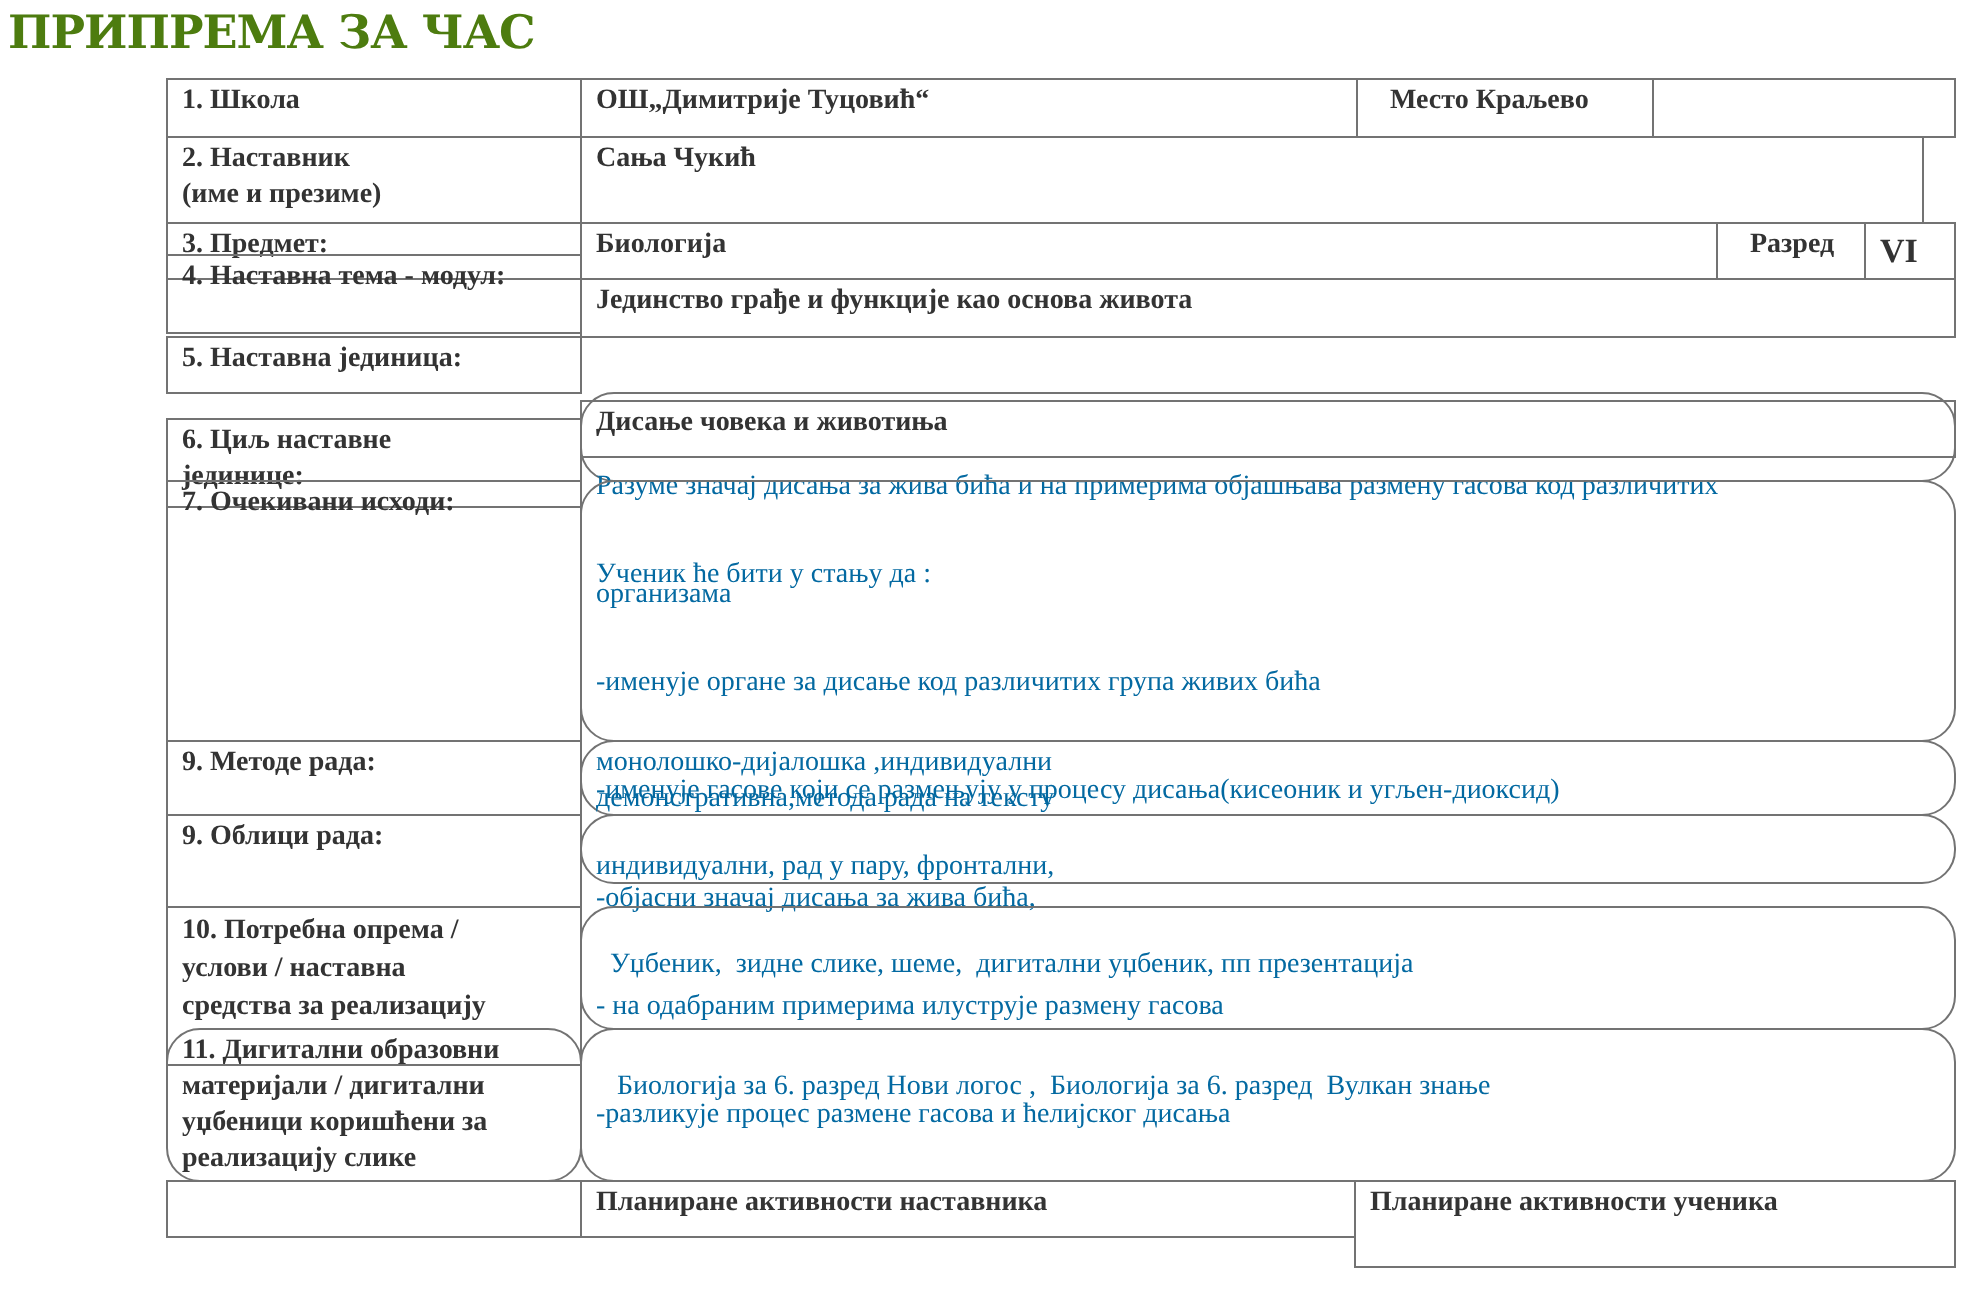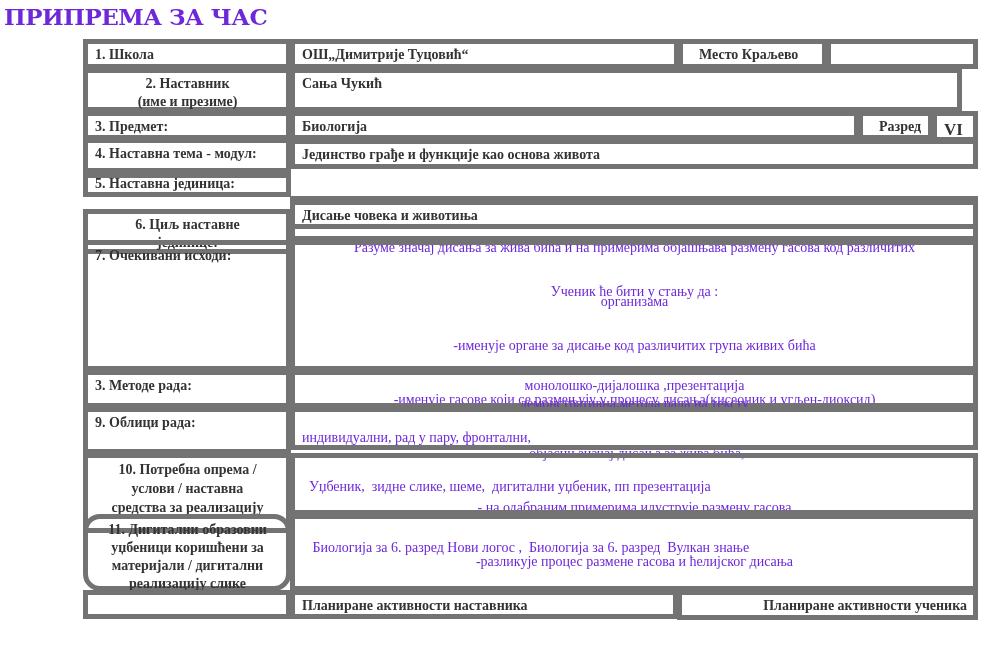--- a/index.html
+++ b/index.html
@@ -1,21 +1,21 @@
 <!DOCTYPE html>
 <html><head>
 <meta charset="utf-8">
 <style>
   html, body { margin: 0; padding: 0; background: #ffffff; }
   body { width: 988px; height: 658px; position: relative; overflow: hidden; font-family: "Liberation Serif", serif; color: #1a1a1a; }
-  .title { position: absolute; left: 4px; top: 3px; font-family: "DejaVu Serif", serif; font-weight: bold; font-size: 23px; color: #6d28d9; letter-spacing: -0.5px; }
-  .cell { position: absolute; box-sizing: border-box; border: 5px solid #737373; font-size: 14px; line-height: 18px; padding: 2px 6px 16px 7px; }
+  .title { position: absolute; left: 4px; top: 3px; font-family: "DejaVu Serif", serif; font-weight: bold; font-size: 23px; color: #4d7c0f; letter-spacing: -0.5px; }
+  .cell { position: absolute; box-sizing: border-box; border: 1px solid #737373; font-size: 14px; line-height: 18px; padding: 2px 6px 16px 7px; }
   .b { font-weight: bold; color: #333; }
-  .n { color: #6d28d9; }
-  .line { display: block; white-space: nowrap; text-align: center; }
+  .n { color: #0369a1; border-radius: 17px; }
+  .line { display: block; white-space: nowrap; }
 </style>
 </head>
 <body>
 
 <div class="title">ПРИПРЕМА ЗА ЧАС</div>
 
 <div class="cell b" style="left:83px;top:39px;width:208px;height:30px;">
   <span>1. Школа</span>
 </div>
 <div class="cell b" style="left:290px;top:39px;width:389px;height:30px;">
@@ -40,21 +40,21 @@
 <div class="cell b" style="left:290px;top:111px;width:569px;height:29px;">
   <span>Биологија</span>
 </div>
 <div class="cell b" style="left:858px;top:111px;width:75px;height:29px;padding-left:16px;">
   <span>Разред</span>
 </div>
 <div class="cell b" style="left:932px;top:111px;width:46px;height:29px;font-size:17px;padding-top:5px;">
   <span>VI</span>
 </div>
 
-<div class="cell b" style="left:83px;top:138px;width:208px;height:40px;">
+<div class="cell b" style="left:83px;top:127px;width:208px;height:40px;">
   <span>4. Наставна тема - модул:</span>
 </div>
 <div class="cell b" style="left:290px;top:139px;width:688px;height:30px;">
   <span>Јединство грађе и функције као основа живота</span>
 </div>
 
 <div class="cell b" style="left:83px;top:168px;width:208px;height:29px;">
   <span>5. Наставна јединица:</span>
 </div>
 <div class="cell b" style="left:290px;top:168px;width:688px;height:29px;margin-top:32px;">
@@ -76,24 +76,24 @@
 <div class="cell n" style="left:290px;top:240px;width:688px;height:131px;white-space:pre;">
   <span class="line">Ученик ће бити у стању да :</span>
   <span class="line">-именује  органе за дисање код различитих група живих бића</span>
   <span class="line">-именује гасове који се размењују у процесу дисања(кисеоник и угљен-диоксид)</span>
   <span class="line">-објасни значај дисања за жива бића,</span>
   <span class="line">- на одабраним  примерима илуструје размену гасова</span>
   <span class="line">-разликује процес размене гасова и ћелијског дисања</span>
 </div>
 
 <div class="cell b" style="left:83px;top:370px;width:208px;height:38px;">
-  <span>3. Методе рада:</span>
+  <span>9. Методе рада:</span>
 </div>
 <div class="cell n" style="left:290px;top:370px;width:688px;height:38px;">
-  <span class="line">монолошко-дијалошка ,презентација</span>
+  <span class="line">монолошко-дијалошка ,индивидуални</span>
   <span class="line">демонстративна,метода рада на тексту</span>
 </div>
 
 <div class="cell b" style="left:83px;top:407px;width:208px;height:47px;">
   <span>9. Облици рада:</span>
 </div>
 <div class="cell n" style="left:290px;top:407px;width:688px;height:34px;padding-top:17px;">
   <span>индивидуални, рад у пару, фронтални,</span>
 </div>
 
@@ -101,27 +101,27 @@
   <span class="line">10. Потребна опрема /</span>
   <span class="line">услови / наставна</span>
   <span class="line">средства за реализацију</span>
 </div>
 <div class="cell n" style="left:290px;top:453px;width:688px;height:62px;white-space:pre;">
   <span>Уџбеник,  зидне слике, шеме,  дигитални уџбеник, пп презентација</span>
 </div>
 
 <div class="cell b" style="left:83px;top:514px;width:208px;height:77px;line-height:18px;border-radius:17px;">
   <span class="line">11. Дигитални образовни</span>
+  <span class="line">материјали / дигитални</span>
   <span class="line">уџбеници коришћени за</span>
-  <span class="line">материјали / дигитални</span>
   <span class="line">реализацију слике</span>
 </div>
 <div class="cell n" style="left:290px;top:514px;width:688px;height:77px;white-space:pre;">
   <span> Биологија за 6. разред Нови логос ,  Биологија за 6. разред  Вулкан знање</span>
 </div>
 
 <div class="cell" style="left:83px;top:590px;width:208px;height:29px;"></div>
 <div class="cell b" style="left:290px;top:590px;width:388px;height:29px;">
   <span>Планиране активности наставника</span>
 </div>
-<div class="cell b" style="left:677px;top:590px;width:301px;height:30px;text-align:right;">
+<div class="cell b" style="left:677px;top:590px;width:301px;height:44px;text-align:left;">
   <span>Планиране активности ученика</span>
 </div>
 
 </body></html>

